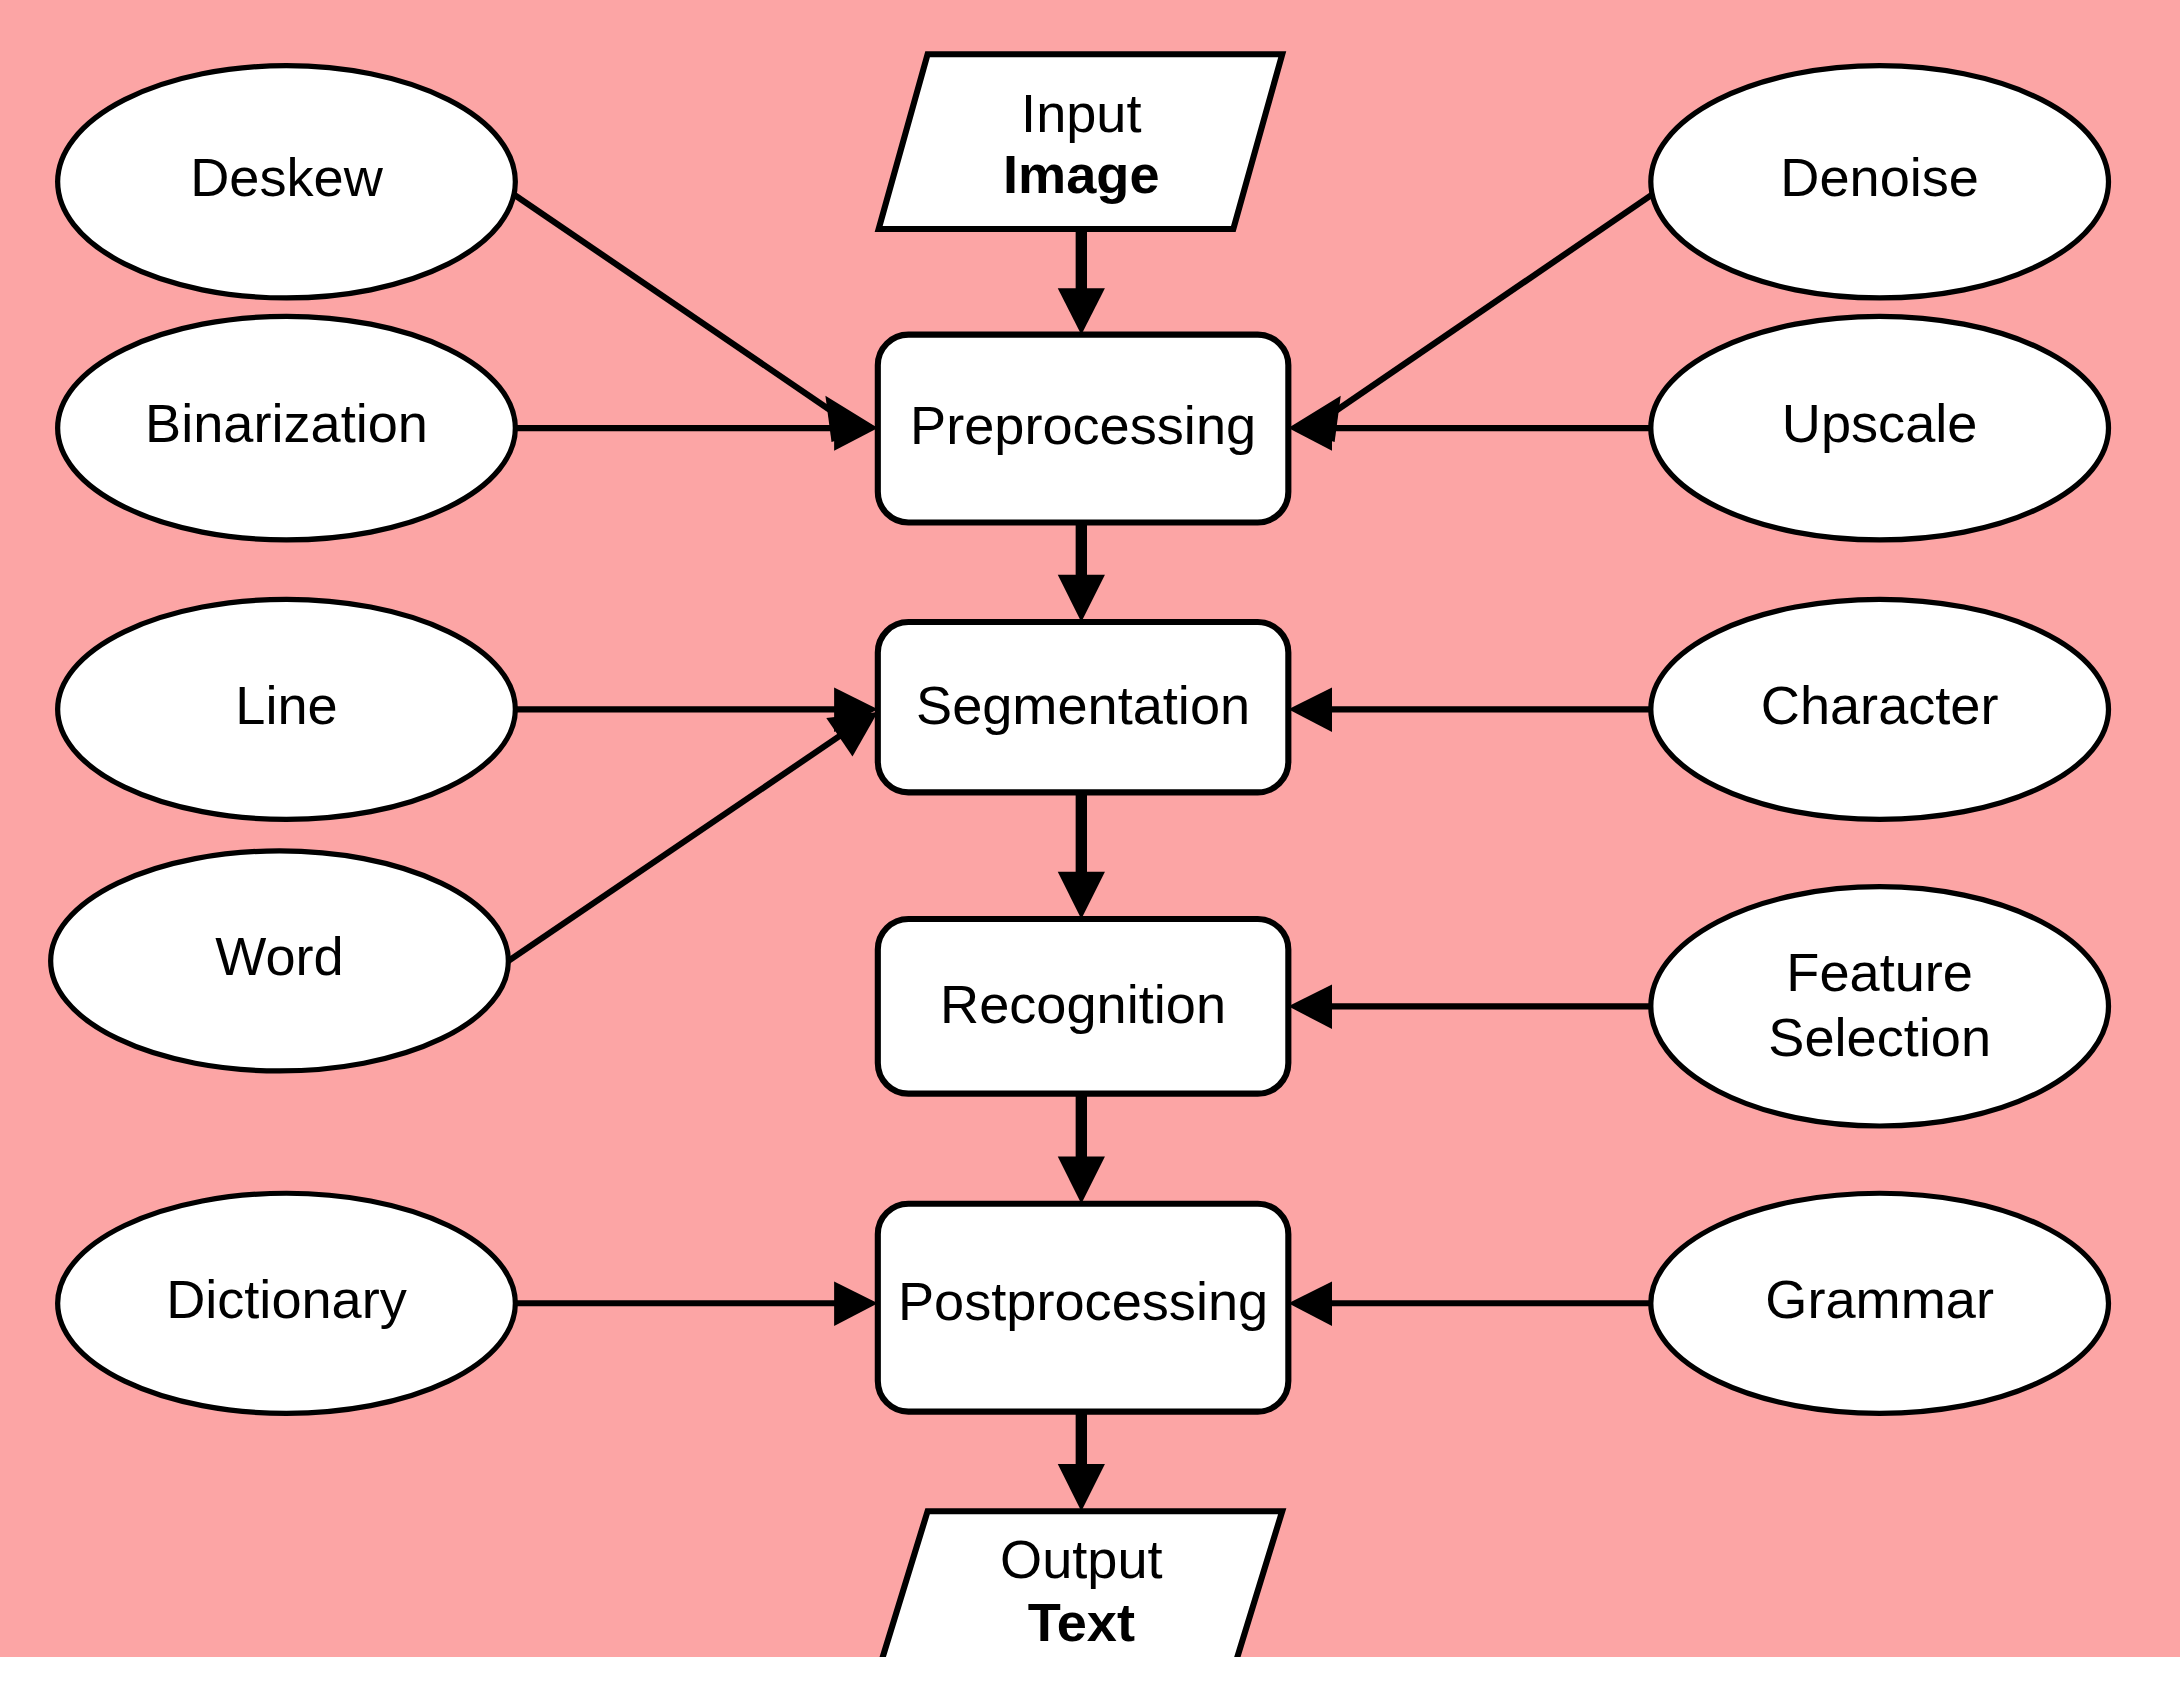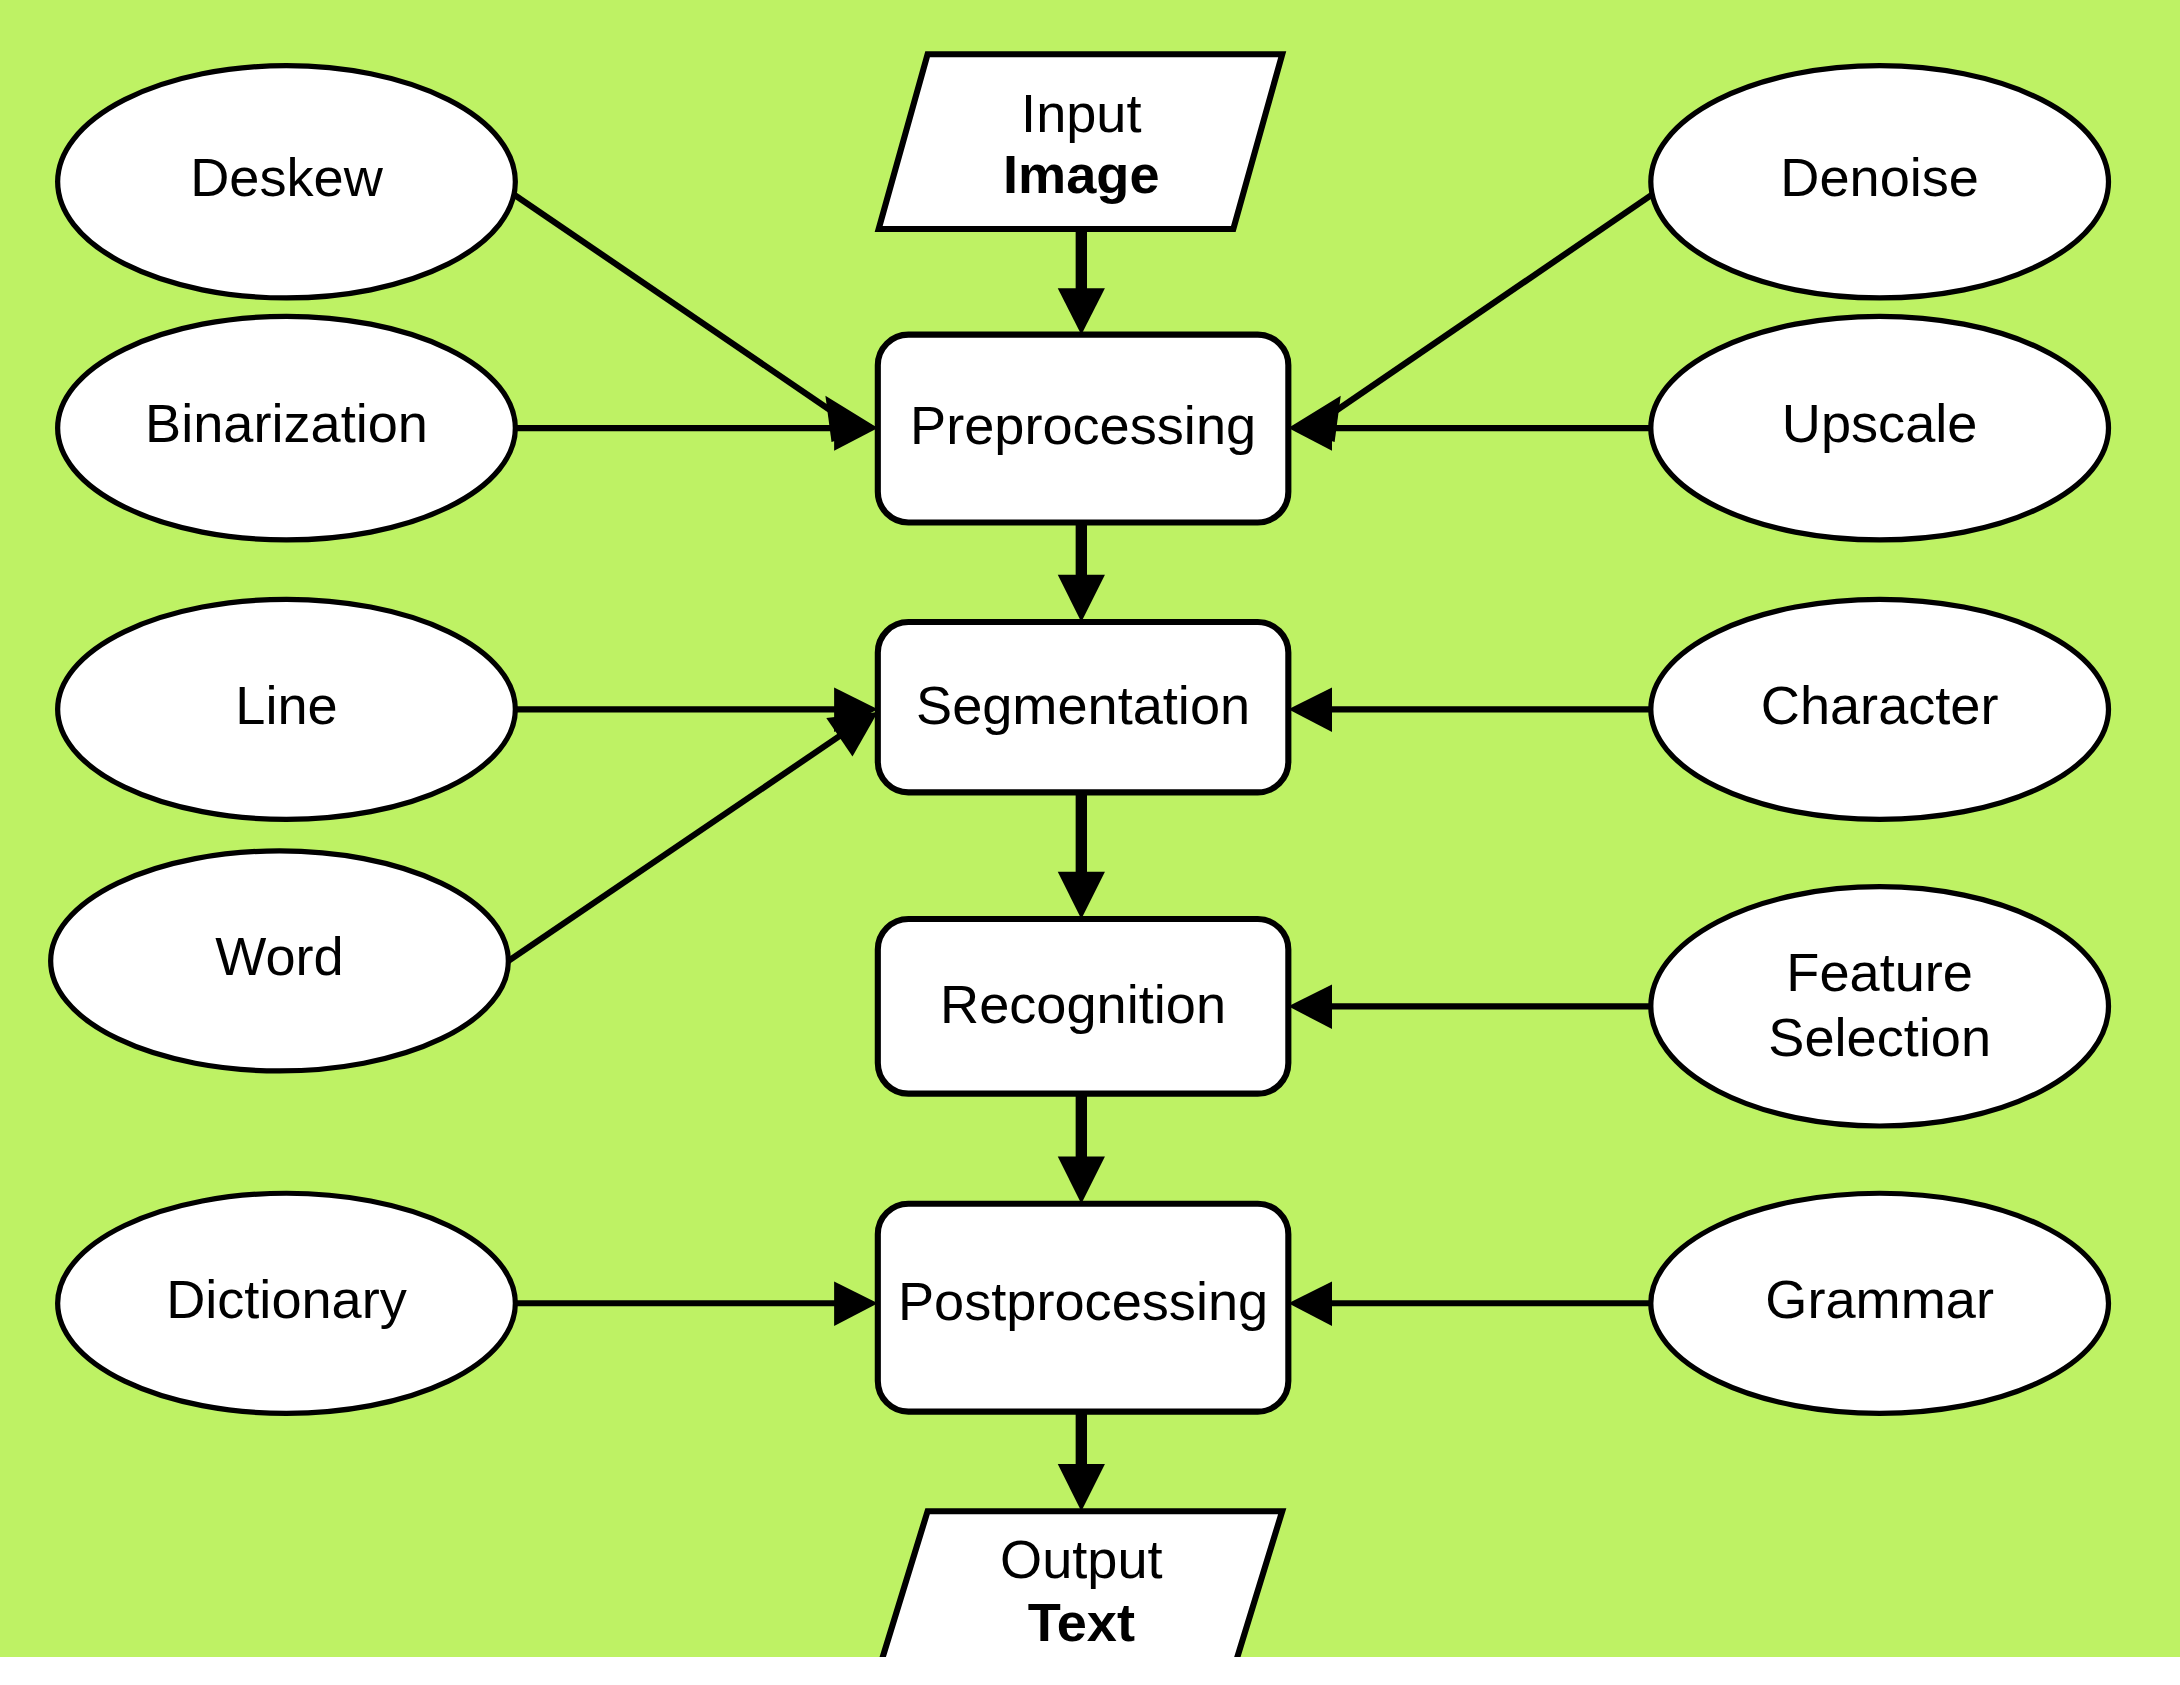--- a/index.html
+++ b/index.html
@@ -8,21 +8,21 @@
     padding: 0;
     background: #ffffff;
   }
   body {
     font-family: "Liberation Sans", sans-serif;
   }
   #canvas-wrap {
     position: relative;
     width: 2181px;
     height: 1657px;
-    background: #bef264;
+    background: #fca5a5;
     overflow: hidden;
   }
   svg#flow {
     display: block;
     width: 2181px;
     height: 1686px;
   }
   .shape-stroke {
     fill: #ffffff;
     stroke: #000000;

